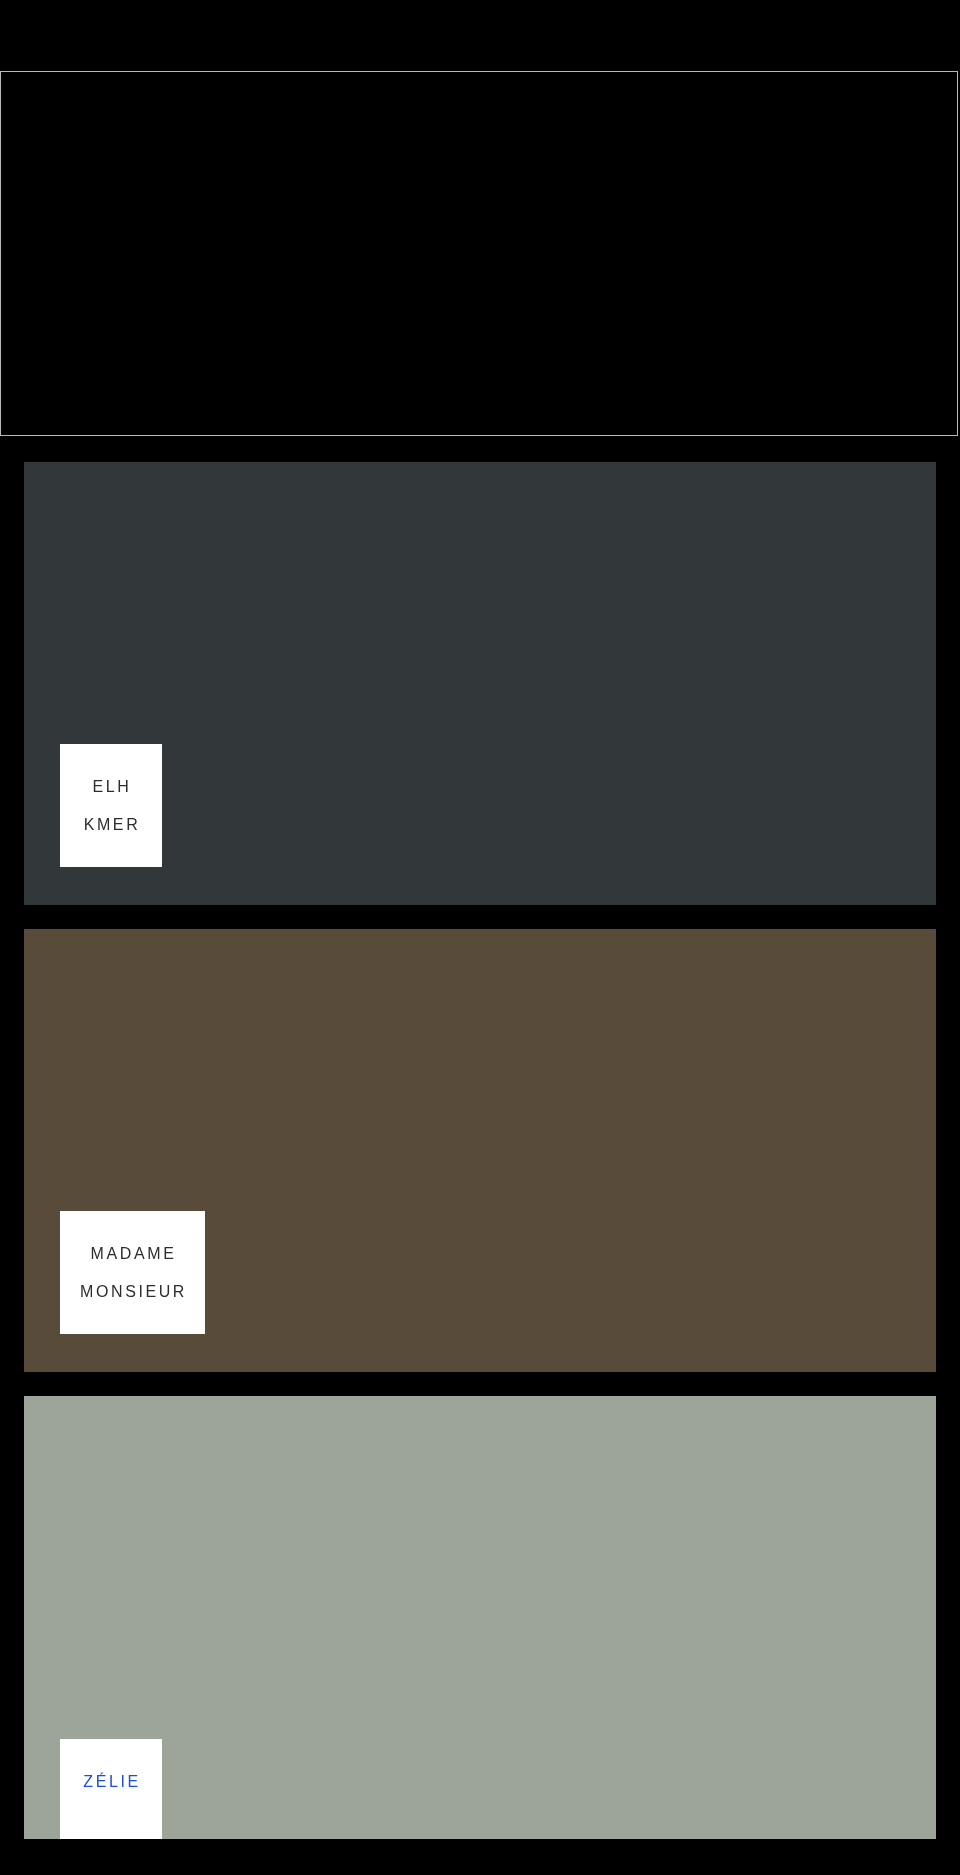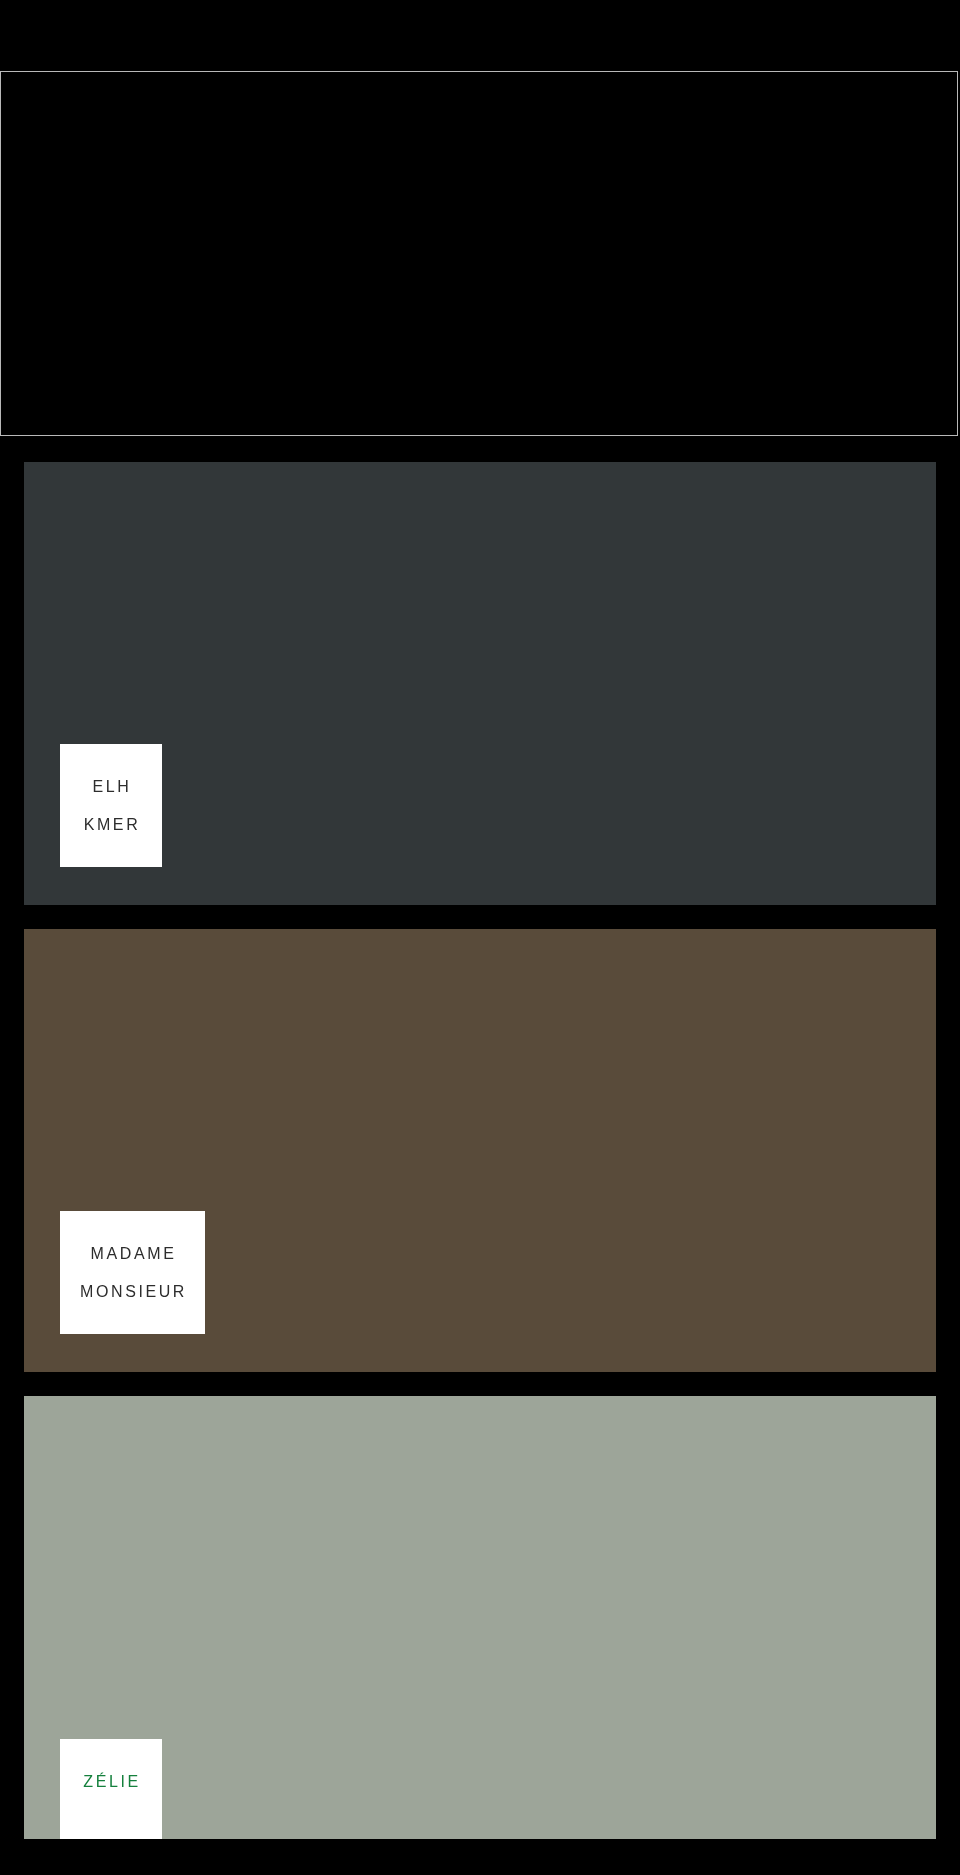--- a/index.html
+++ b/index.html
@@ -124,19 +124,19 @@
   </a>
 
   <a class="card card-2" href="#" style="background: rgb(89, 75, 58);">
     <span class="card-label" style="background: rgb(255, 255, 255); color: rgb(45, 45, 45);">
       <span class="line">MADAME</span>
       <span class="line">MONSIEUR</span>
     </span>
   </a>
 
   <a class="card card-3" href="#" style="background: rgb(157, 165, 153);">
-    <span class="card-label" style="background: rgb(255, 255, 255); color: #15803d; text-align: center;">
+    <span class="card-label" style="background: rgb(255, 255, 255); color: #1d4ed8; text-align: center;">
       <span class="line">ZÉLIE</span>
       <span class="line"></span>
     </span>
   </a>
 
 </div>
 
 </body></html>

